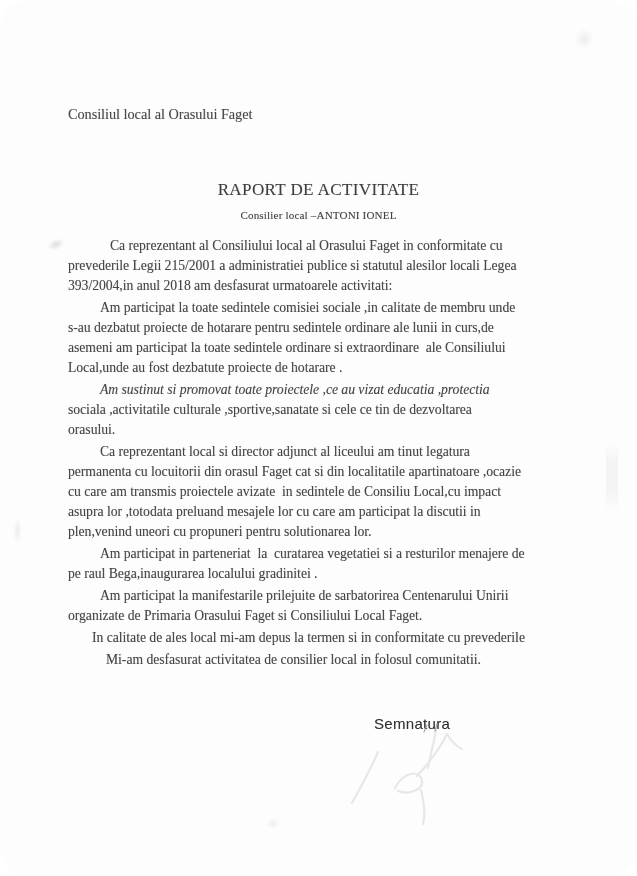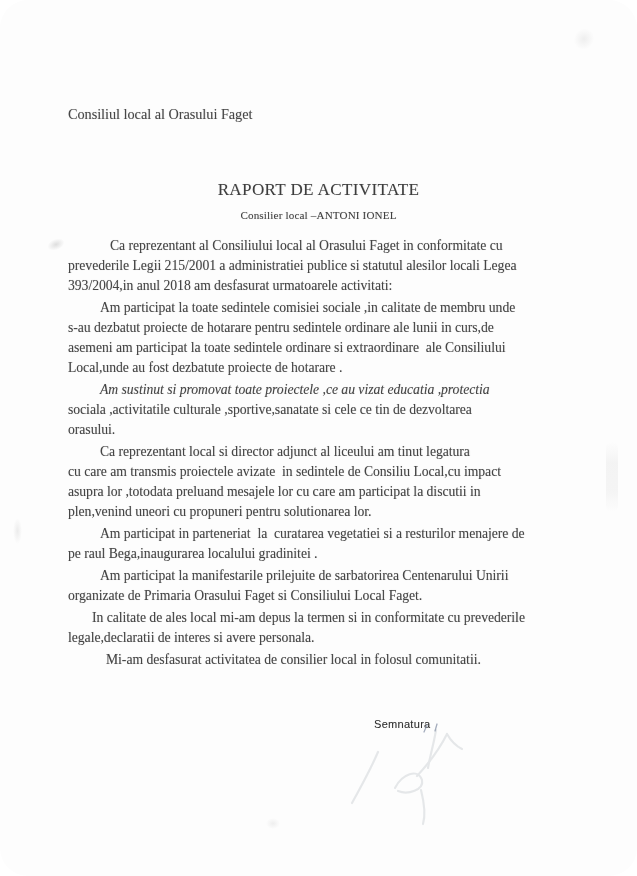--- a/index.html
+++ b/index.html
@@ -50,21 +50,21 @@
     font-size: 13.6px; line-height: 20px;
     color: #454545;
     text-shadow: 0.3px 0.3px 0.7px rgba(95,95,95,0.38);
   }
   .para + .para { margin-top: 2px; }
   .line { white-space: pre; }
   .signature-label {
     position: absolute;
     left: 374px; top: 714px;
     font-family: "Liberation Sans", "DejaVu Sans", sans-serif;
-    font-size: 11px; line-height: 20px;
+    font-size: 15px; line-height: 20px;
     letter-spacing: 0.3px;
     color: #2f2f2f;
     text-shadow: 0.2px 0.2px 0.5px rgba(80,80,80,0.3);
     white-space: pre;
   }
   .signature-svg {
     position: absolute;
     left: 340px; top: 710px;
     width: 140px; height: 125px;
   }
@@ -118,35 +118,35 @@
         <div class="line">asemeni am participat la toate sedintele ordinare si extraordinare  ale Consiliului</div>
         <div class="line">Local,unde au fost dezbatute proiecte de hotarare .</div>
       </div>
       <div class="para">
         <div class="line" style="padding-left: 32px; font-style: italic;">Am sustinut si promovat toate proiectele ,ce au vizat educatia ,protectia</div>
         <div class="line">sociala ,activitatile culturale ,sportive,sanatate si cele ce tin de dezvoltarea</div>
         <div class="line">orasului.</div>
       </div>
       <div class="para">
         <div class="line" style="padding-left: 32px;">Ca reprezentant local si director adjunct al liceului am tinut legatura</div>
+        <div class="line">permanenta cu locuitorii din orasul Faget cat si din localitatile apartinatoare ,ocazie</div>
         <div class="line">cu care am transmis proiectele avizate  in sedintele de Consiliu Local,cu impact</div>
         <div class="line">asupra lor ,totodata preluand mesajele lor cu care am participat la discutii in</div>
         <div class="line">plen,venind uneori cu propuneri pentru solutionarea lor.</div>
       </div>
       <div class="para">
         <div class="line" style="padding-left: 32px;">Am participat in parteneriat  la  curatarea vegetatiei si a resturilor menajere de</div>
         <div class="line">pe raul Bega,inaugurarea localului gradinitei .</div>
       </div>
       <div class="para">
         <div class="line" style="padding-left: 32px;">Am participat la manifestarile prilejuite de sarbatorirea Centenarului Unirii</div>
         <div class="line">organizate de Primaria Orasului Faget si Consiliului Local Faget.</div>
       </div>
       <div class="para">
         <div class="line" style="padding-left: 24px;">In calitate de ales local mi-am depus la termen si in conformitate cu prevederile</div>
-        <div class="line">legale,declaratii de interes si avere personala.</div>
       </div>
       <div class="para">
         <div class="line" style="padding-left: 38px;">Mi-am desfasurat activitatea de consilier local in folosul comunitatii.</div>
       </div>
     </div>
 
   <div class="signature-label">Semnatura</div>
 
   <svg class="signature-svg" viewBox="0 0 140 125" aria-hidden="true">
     <g fill="none" stroke="#d6dadd" stroke-width="2.2" stroke-linecap="round" opacity="0.6">

